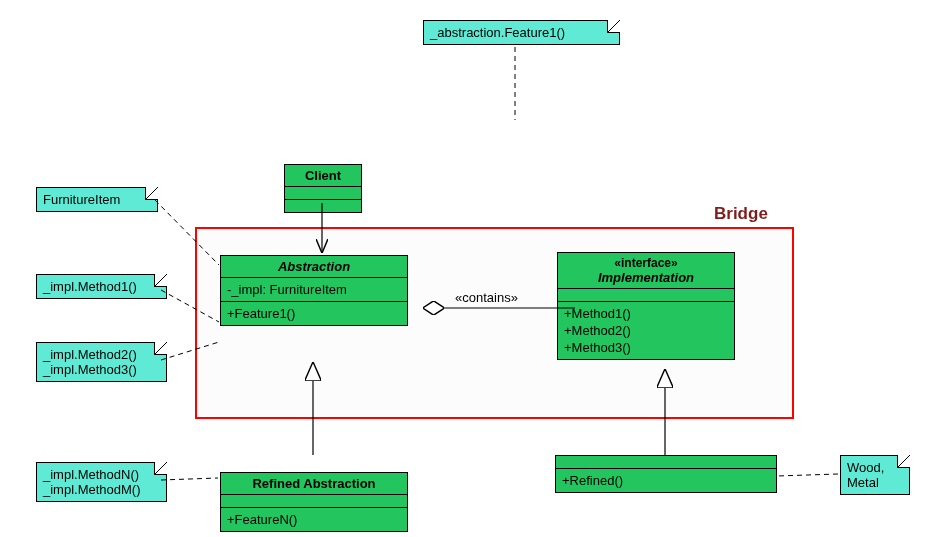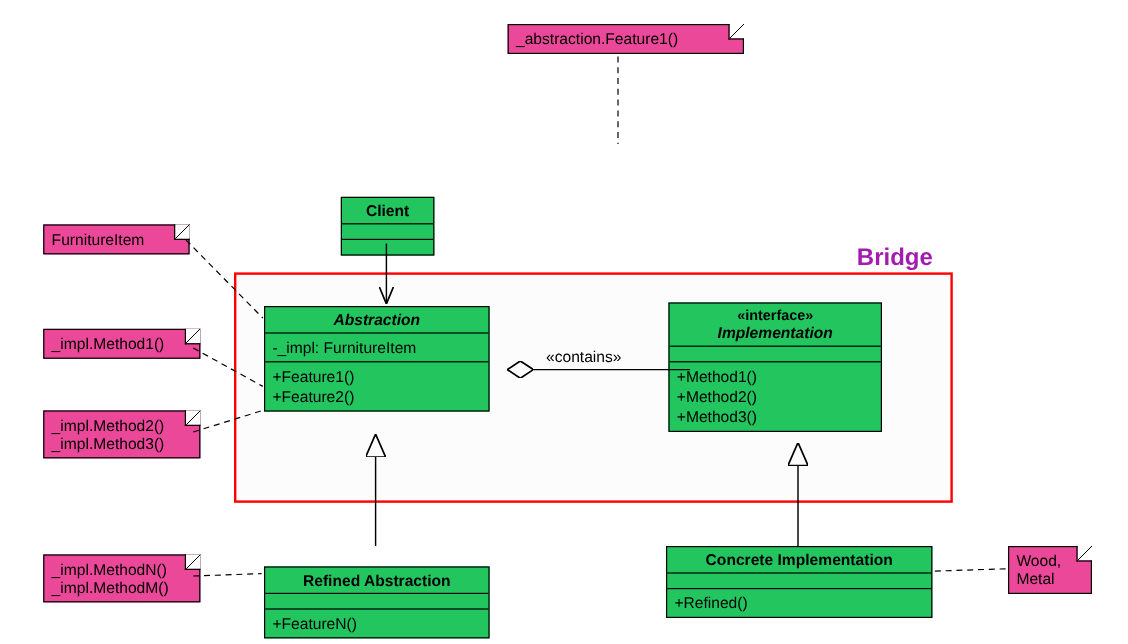--- a/index.html
+++ b/index.html
@@ -1,27 +1,27 @@
 <!DOCTYPE html>
 <html><head>
 <meta charset="utf-8">
 <style>
 body{margin:0;font-family:Arial,sans-serif;font-size:13px;background:#fff}
 .canvas{position:relative;width:940px;height:537px}
-.note{position:absolute;background:#ec4899;border:1px solid #000;padding:4px 6px;font-size:13px}
+.note{position:absolute;background:#5eead4;border:1px solid #000;padding:4px 6px;font-size:13px}
 .note::after{content:'';position:absolute;top:-1px;right:-1px;width:12px;height:12px;background:linear-gradient(135deg,#fff 0%,#fff 48%,#000 48%,#000 52%,#fff 52%);border-left:1px solid #000;border-bottom:1px solid #000}
 .box{position:absolute;background:#22c55e;border:1px solid #000}
 .box .title{border-bottom:1px solid #000;padding:3px 6px;text-align:center;font-weight:bold}
 .box .sect{border-bottom:1px solid #000;padding:3px 6px;min-height:6px}
 .box .sect:last-child{border-bottom:none}
 .box .row{padding:1px 0}
 .stereo{font-size:12px}
 .italic{font-style:italic}
 .bridge-box{position:absolute;border:2px solid red;background:#fcfcfc}
-.bridge-label{position:absolute;color:#a21caf;font-weight:bold;font-size:20px}
+.bridge-label{position:absolute;color:#7f1d1d;font-weight:bold;font-size:17px}
 svg{position:absolute;top:0;left:0;pointer-events:none}
 </style>
 </head>
 <body>
 
 <div class="canvas">
 
   <div class="bridge-box" style="left:195px;top:227px;width:595px;height:188px"></div>
   <div class="bridge-label" style="left:714px;top:204px">Bridge</div>
 
@@ -53,21 +53,20 @@
     <div class="sect"></div>
   </div>
 
   <div class="box" style="left:220px;top:255px;width:186px">
     <div class="title italic">Abstraction</div>
     <div class="sect">
       <div class="row">-_impl: FurnitureItem</div>
     </div>
     <div class="sect">
       <div class="row">+Feature1()</div>
-      <div class="row">+Feature2()</div>
     </div>
   </div>
 
   <div class="box" style="left:557px;top:252px;width:176px">
     <div class="title">
       <div class="stereo">«interface»</div>
       <div class="italic">Implementation</div>
     </div>
     <div class="sect"></div>
     <div class="sect">
@@ -79,21 +78,20 @@
 
   <div class="box" style="left:220px;top:472px;width:186px">
     <div class="title">Refined Abstraction</div>
     <div class="sect"></div>
     <div class="sect">
       <div class="row">+FeatureN()</div>
     </div>
   </div>
 
   <div class="box" style="left:555px;top:455px;width:220px">
-    <div class="title">Concrete Implementation</div>
     <div class="sect"></div>
     <div class="sect">
       <div class="row">+Refined()</div>
     </div>
   </div>
 
   <div style="position:absolute;left:455px;top:290px;font-size:13px">«contains»</div>
 
   <svg width="940" height="537">
     <defs>

